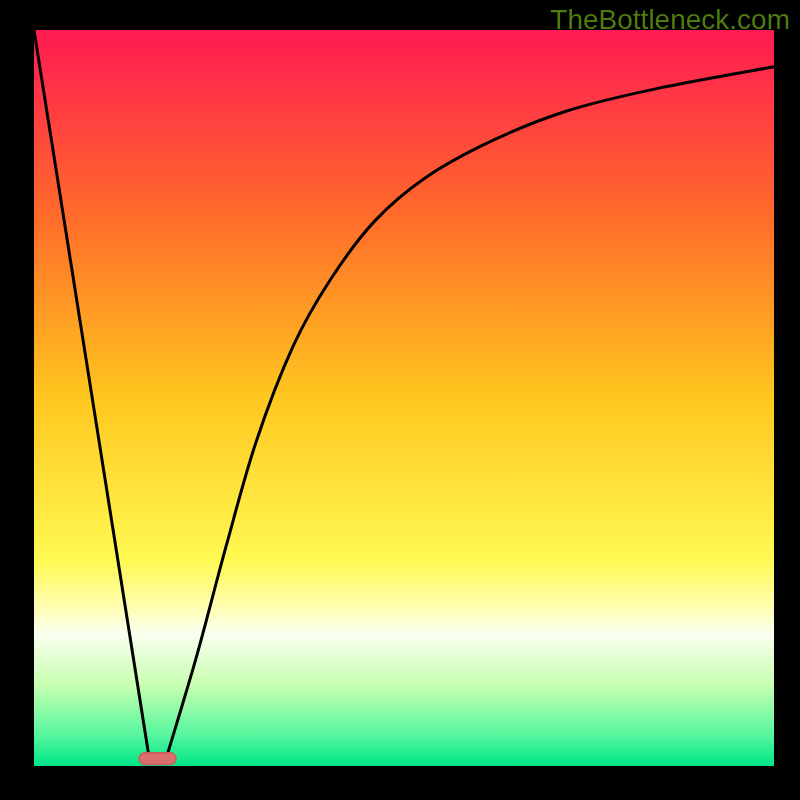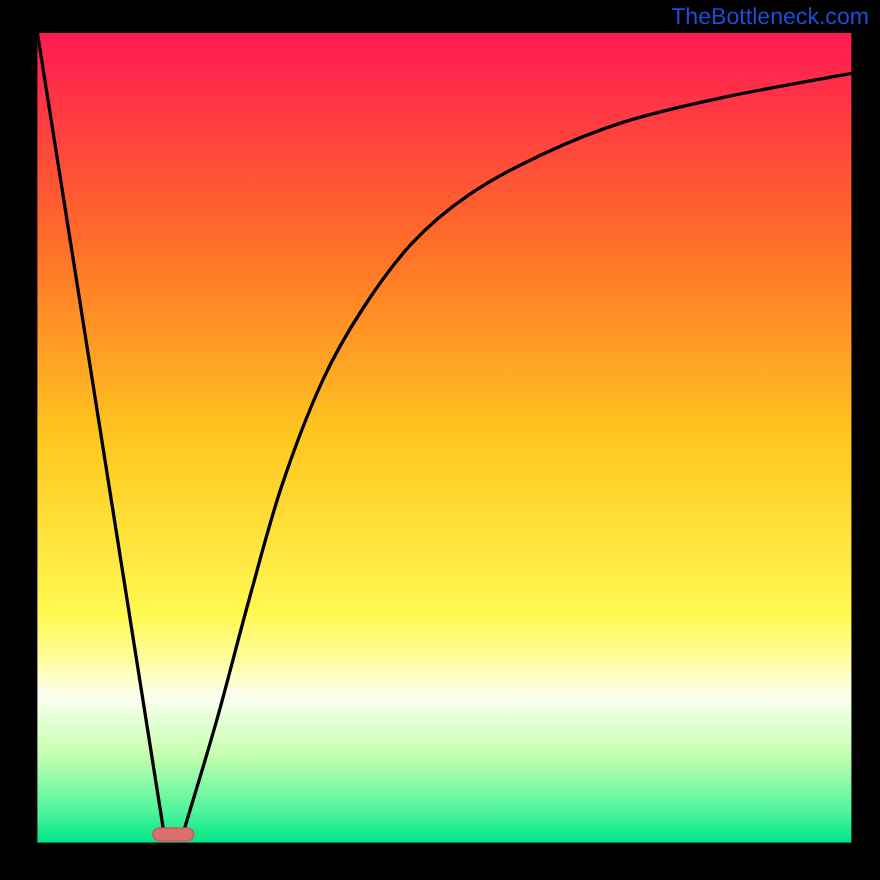--- a/index.html
+++ b/index.html
@@ -13,22 +13,22 @@
   }
   .container {
     position: relative;
     width: 800px;
     height: 800px;
   }
   .watermark {
     position: absolute;
     top: 4px;
     right: 10px;
-    color: #1d4ed8;
-    font-size: 21px;
+    color: #4d7c0f;
+    font-size: 28px;
     font-weight: 500;
     z-index: 10;
   }
   svg {
     position: absolute;
     top: 0;
     left: 0;
   }
 </style>
 </head>

